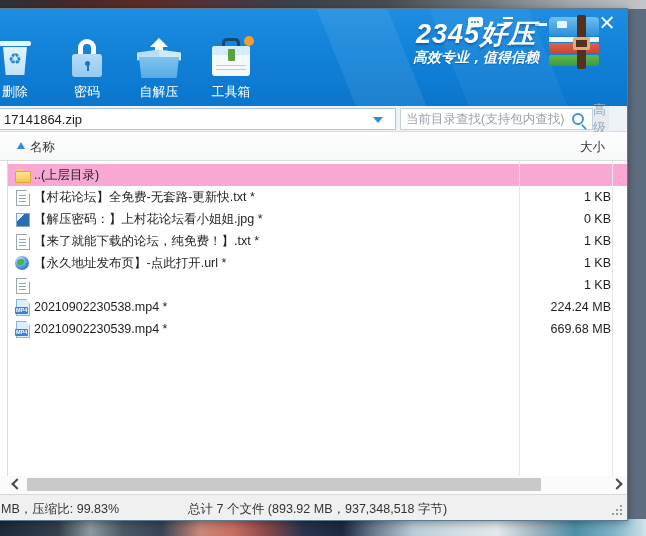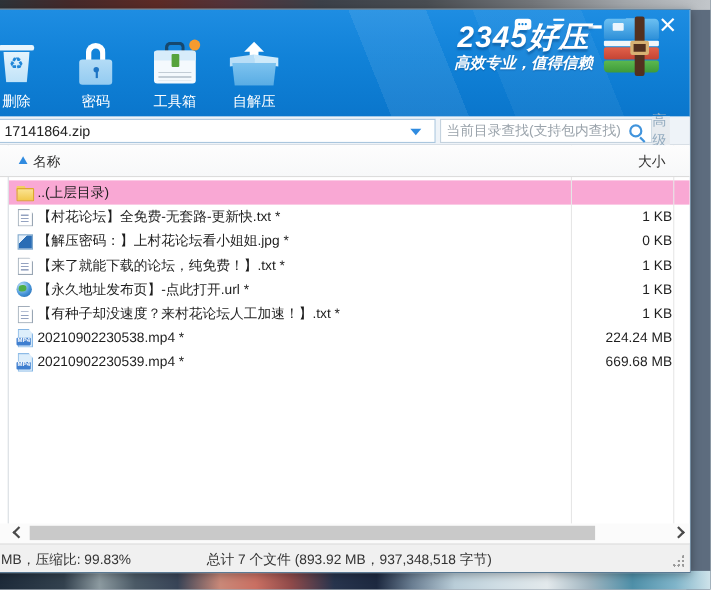--- a/index.html
+++ b/index.html
@@ -236,41 +236,41 @@
       </div>
       <div class="tool-btn">
         <div class="tool-ico ico-lock">
           <div class="shackle"></div>
             <div class="body"></div>
             <div class="keyhole"></div>
         </div>
         <div class="tool-lbl">密码</div>
       </div>
       <div class="tool-btn">
+        <div class="tool-ico ico-sfx">
+          <div class="arrow-head"></div>
+            <div class="arrow-stem"></div>
+          <div class="flapL"></div>
+            <div class="flapR"></div>
+            <div class="box"></div>
+        </div>
+        <div class="tool-lbl">自解压</div>
+      </div>
+      <div class="tool-btn">
         <div class="tool-ico ico-toolbox">
           <div class="handle"></div>
           <div class="body">
               <div class="lid"></div>
               <div class="latch"></div>
               <div class="lines"></div>
             </div>
           <div class="dot"></div>
         </div>
         <div class="tool-lbl">工具箱</div>
       </div>
-      <div class="tool-btn">
-        <div class="tool-ico ico-sfx">
-          <div class="arrow-head"></div>
-            <div class="arrow-stem"></div>
-          <div class="flapL"></div>
-            <div class="flapR"></div>
-            <div class="box"></div>
-        </div>
-        <div class="tool-lbl">自解压</div>
-      </div>
     </div>
 
     <div class="brand">
       <div class="brand-text">
         <div class="brand-title">2345好压</div>
         <div class="brand-tag">高效专业，值得信赖</div>
       </div>
       <div class="brand-ico">
         <div class="bk bk1"></div>
           <div class="bk bk2"></div>
@@ -326,21 +326,20 @@
     <span class="fname">【来了就能下载的论坛，纯免费！】.txt *</span>
     <span class="fsize">1 KB</span>
   </div>
         <div class="row">
     <span class="ficon icon-url"></span>
     <span class="fname">【永久地址发布页】-点此打开.url *</span>
     <span class="fsize">1 KB</span>
   </div>
         <div class="row">
     <span class="ficon icon-txt"></span>
-    <span class="fname">【有种子却没速度？来村花论坛人工加速！】.txt *</span>
     <span class="fsize">1 KB</span>
   </div>
         <div class="row">
     <span class="ficon icon-mp4"></span>
     <span class="fname">20210902230538.mp4 *</span>
     <span class="fsize">224.24 MB</span>
   </div>
         <div class="row">
     <span class="ficon icon-mp4"></span>
     <span class="fname">20210902230539.mp4 *</span>

